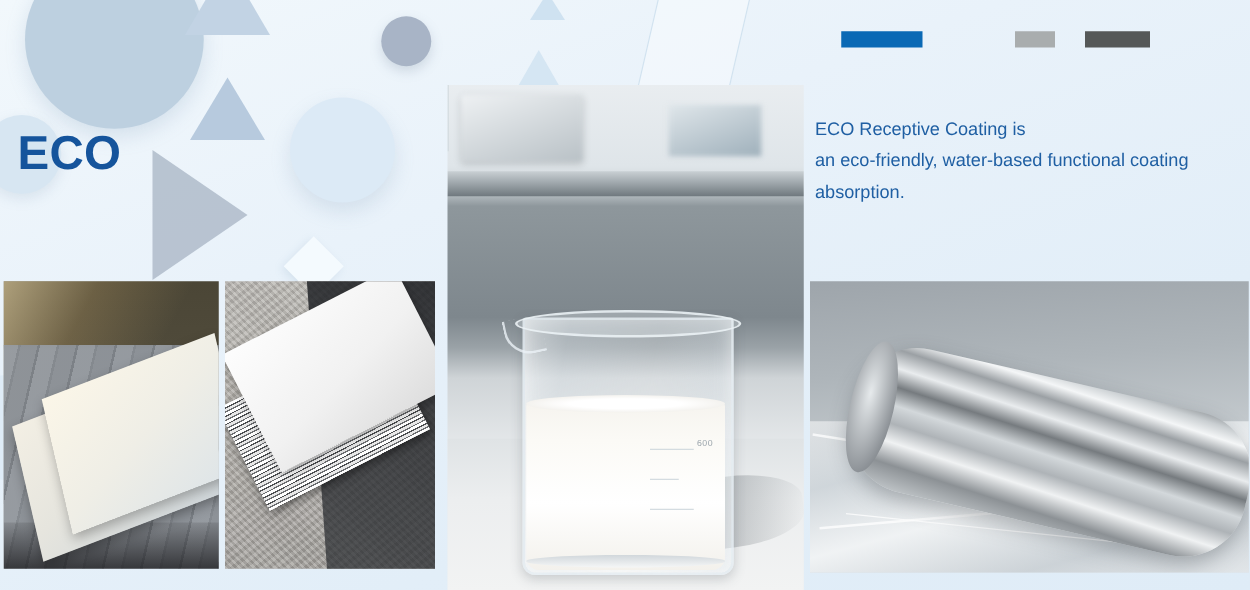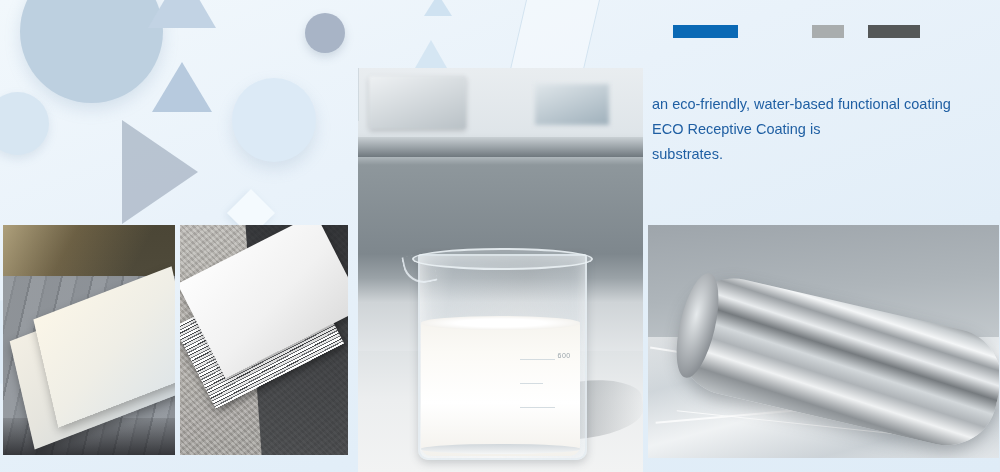--- a/index.html
+++ b/index.html
@@ -193,32 +193,33 @@
   <div class="deco circ c-pale-low"></div>
   <div class="deco tri-top"></div>
   <div class="deco tri-mid"></div>
   <div class="deco tri-small"></div>
   <div class="deco tri-tiny"></div>
   <div class="deco arrow-gray"></div>
   <div class="deco para-outline"></div>
   <div class="deco diamond-w"></div>
 
   <div class="title-block">
+    <div class="title-line">ECO</div>
   </div>
 
   <div class="bars">
     <div class="bar bar-1"></div>
     <div class="bar bar-2"></div>
     <div class="bar bar-3"></div>
   </div>
 
   <div class="desc">
+    <div class="desc-line">ECO Receptive Coating is</div>
     <div class="desc-line">an eco-friendly, water-based functional coating</div>
-    <div class="desc-line">ECO Receptive Coating is</div>
-    <div class="desc-line">substrates.</div>
+    <div class="desc-line">absorption.</div>
   </div>
 
   <div class="photo ph-wood">
     <div class="wood-planks"></div>
     <div class="wood-dark"></div>
     <div class="sheet-a"></div>
     <div class="sheet-b"></div>
   </div>
 
   <div class="photo ph-stack">

